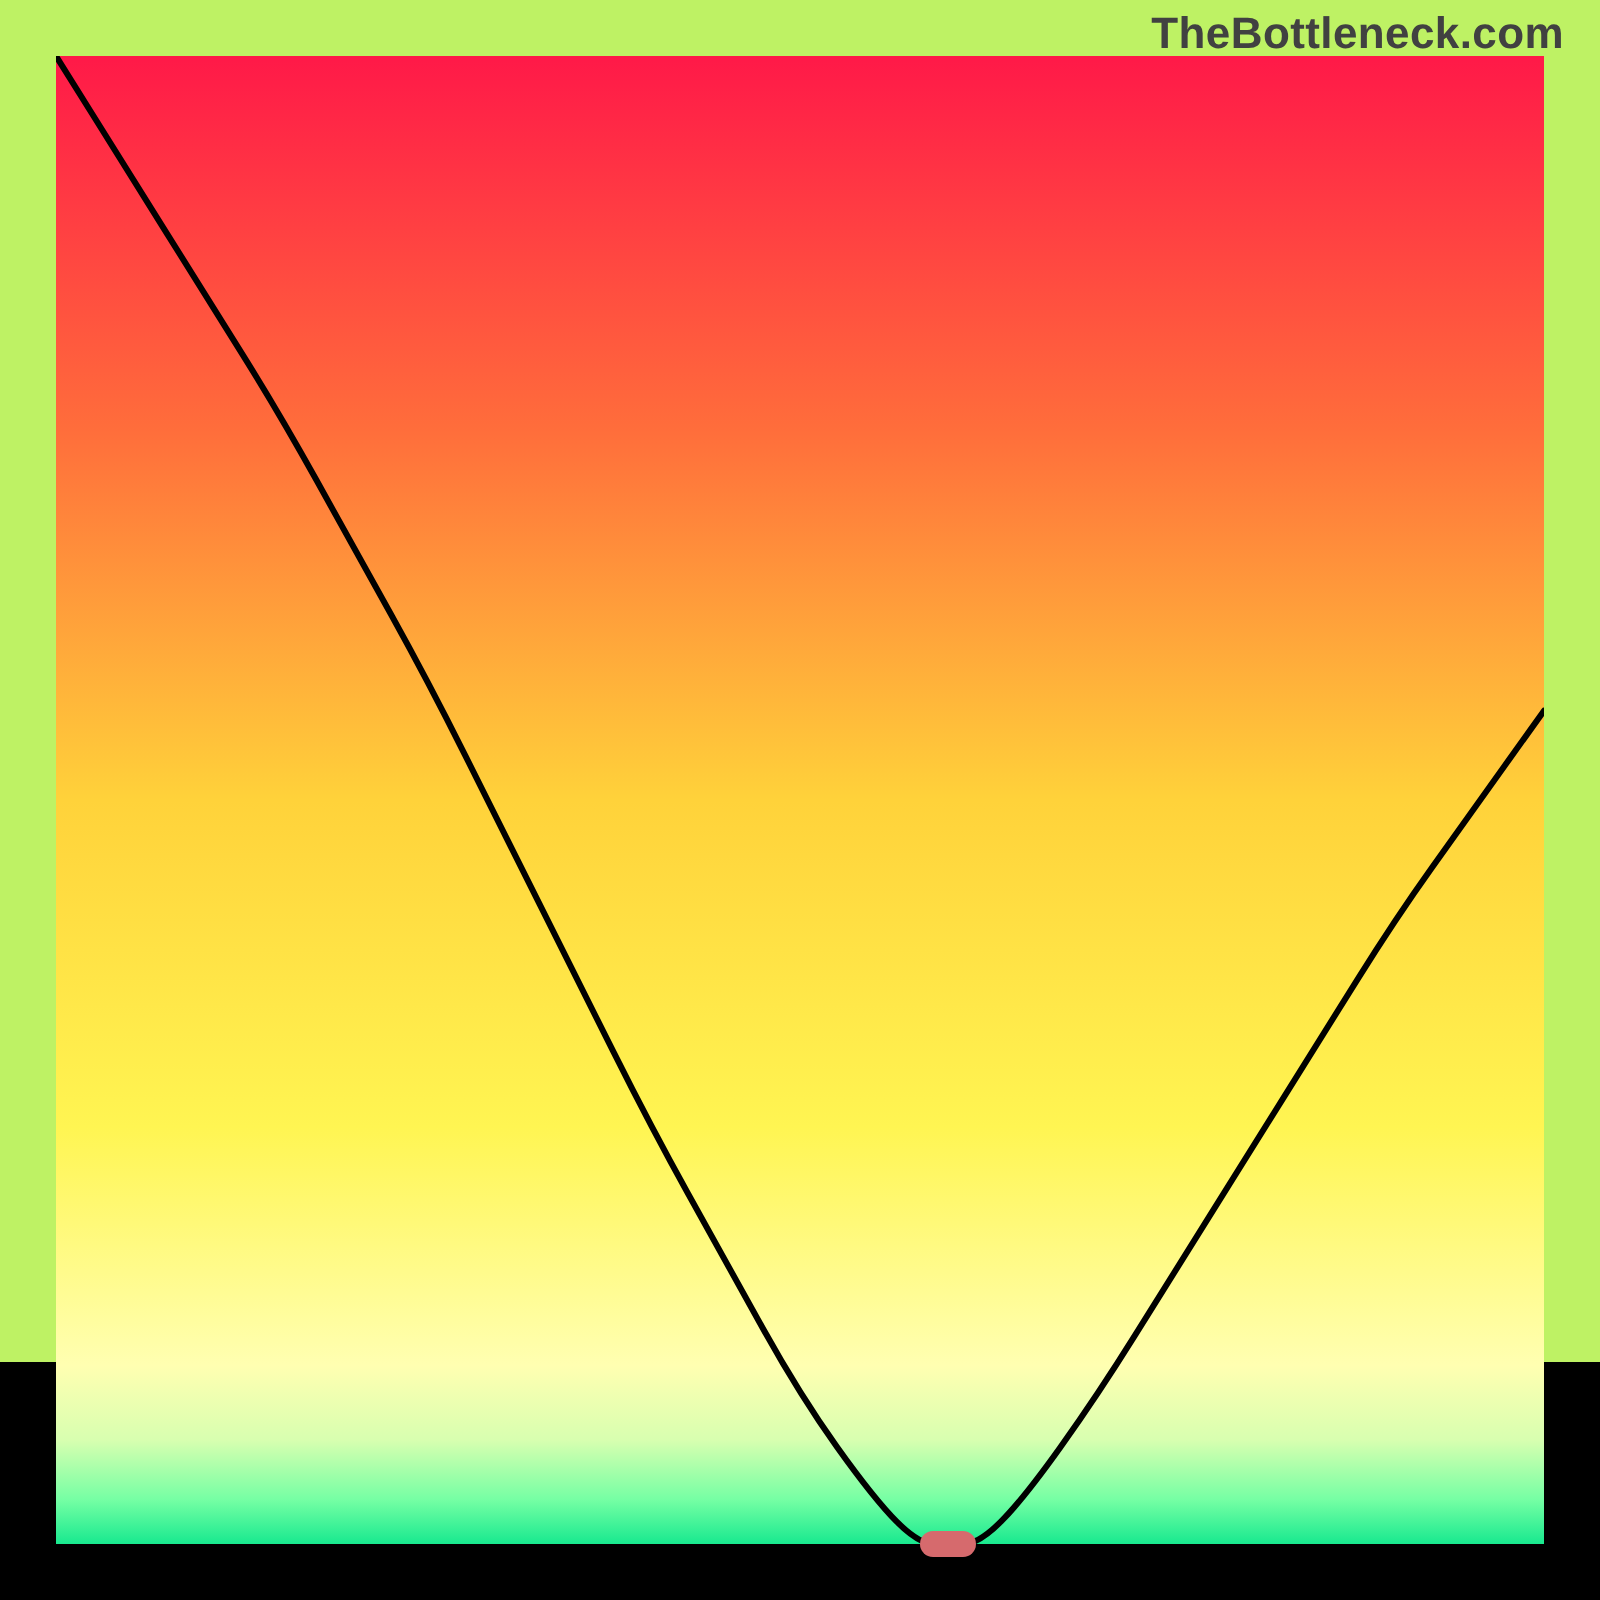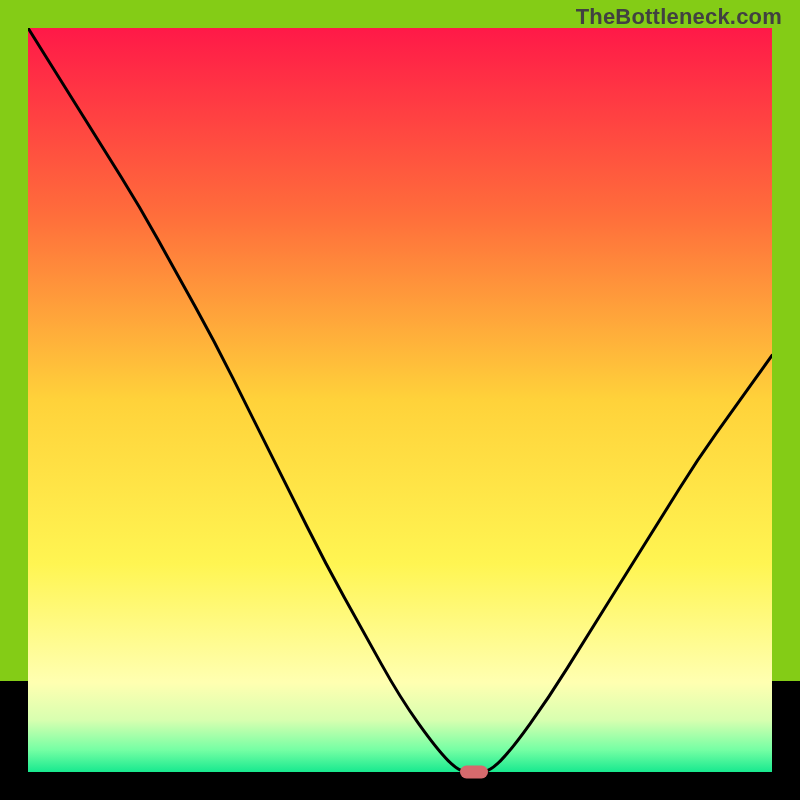--- a/index.html
+++ b/index.html
@@ -8,21 +8,21 @@
     width: 800px;
     height: 800px;
     background: #000;
     overflow: hidden;
     font-family: Arial, Helvetica, sans-serif;
   }
   .frame {
     position: relative;
     width: 800px;
     height: 681px;
-    background: #84cc16;
+    background: #bef264;
   }
   .watermark {
     position: absolute;
     top: 4px;
     right: 18px;
     color: #414141;
     font-size: 22px;
     font-weight: 600;
     letter-spacing: 0.2px;
     z-index: 5;

